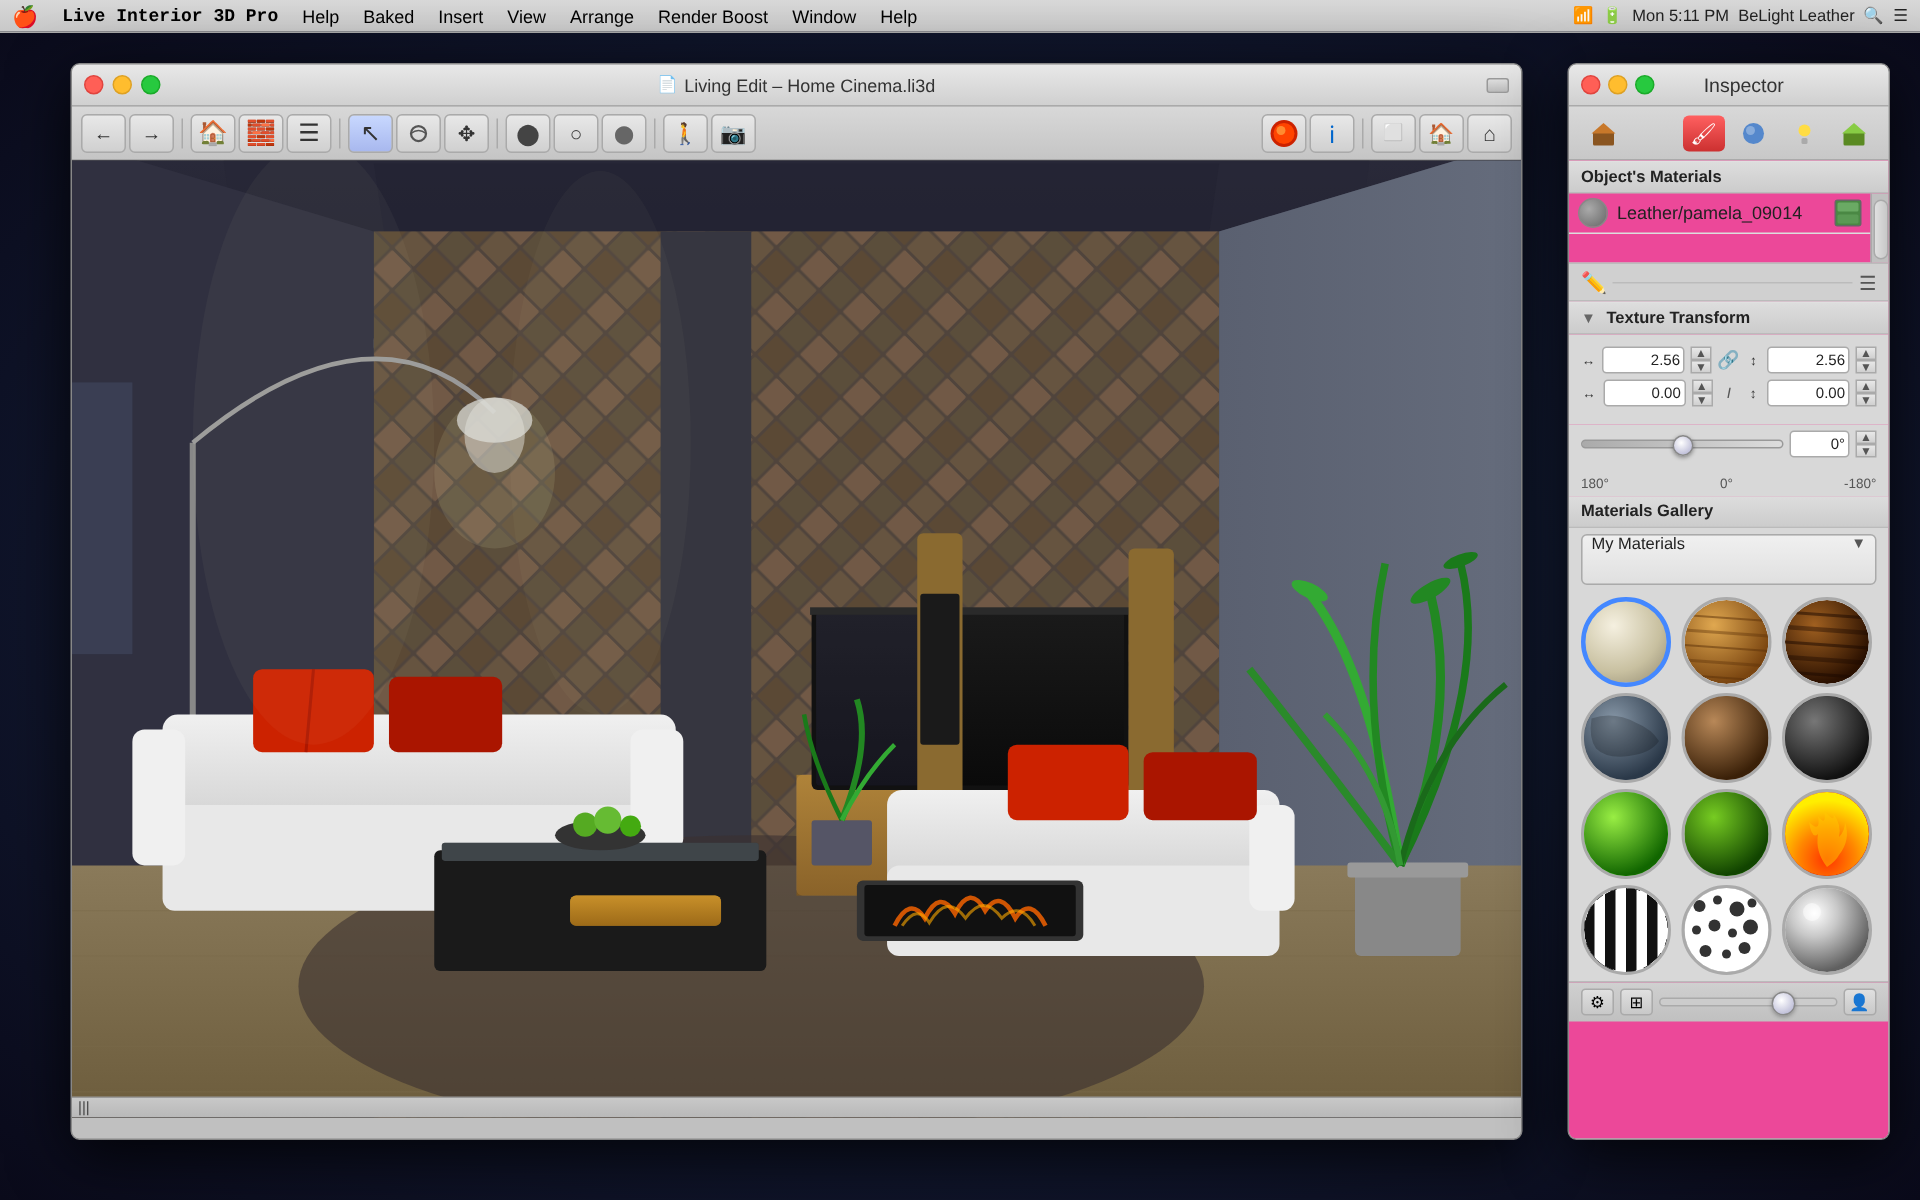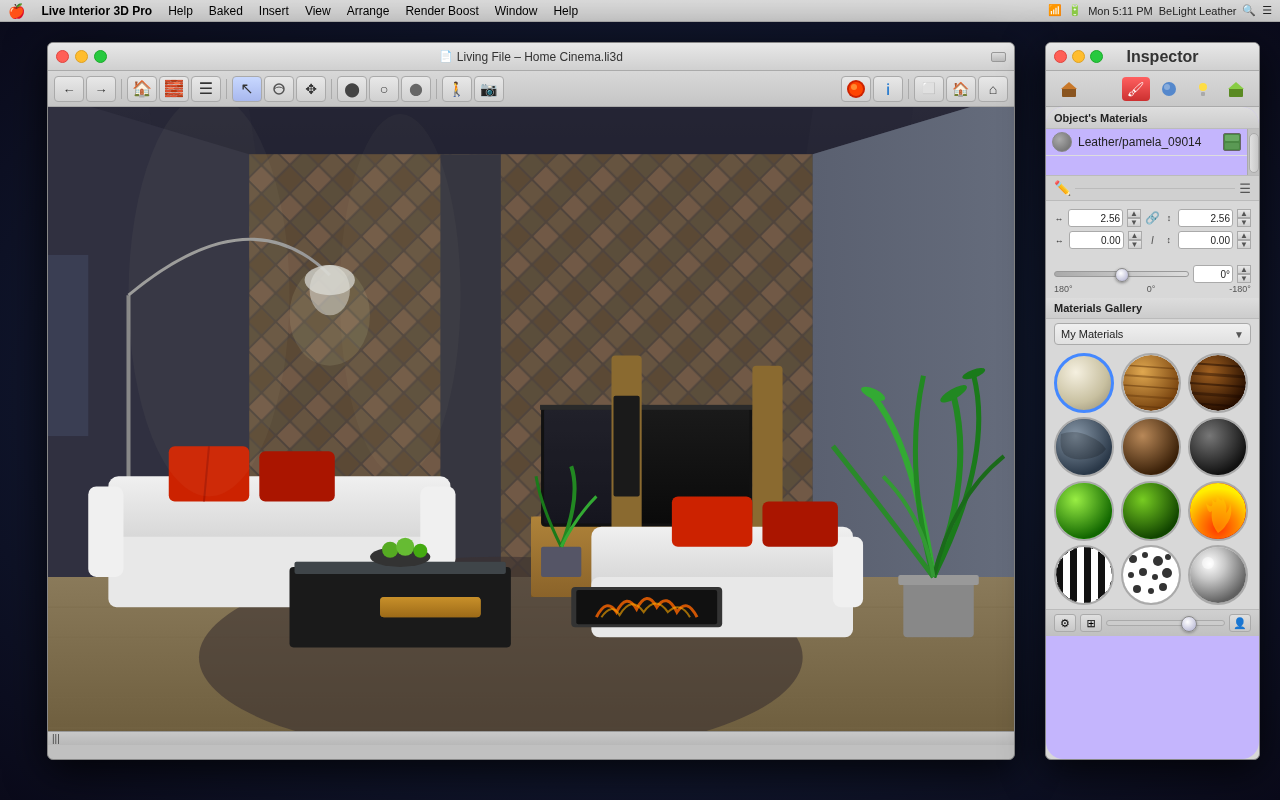--- a/index.html
+++ b/index.html
@@ -31,21 +31,21 @@
     .menu-item {
       padding: 0 8px;
       font-size: 12px;
       color: #000;
       font-weight: 500;
       cursor: default;
       height: 22px;
       display: flex;
       align-items: center;
     }
-    .menu-item.bold { font-weight: 700; }
+    .menu-item.bold { font-weight: 700; font-family: Liberation Mono, monospace; }
     .menu-spacer { flex: 1; }
     .menu-right {
       display: flex;
       align-items: center;
       gap: 6px;
       font-size: 11px;
       color: #222;
     }
 
     
@@ -202,23 +202,23 @@
       position: relative;
     }
     .inspector-traffic-lights {
       display: flex;
       gap: 5px;
     }
     .inspector-title {
       position: absolute;
       left: 50%;
       transform: translateX(-50%);
-      font-size: 16px;
+      font-size: 13px;
       color: #333;
-      font-weight: 700;
+      font-weight: 400;
       padding-left: 20px;
     }
 
     
     .inspector-tabs {
       height: 36px;
       background: linear-gradient(to bottom, #d8d8d8, #c8c8c8);
       display: flex;
       align-items: center;
       justify-content: space-around;
@@ -237,22 +237,21 @@
     }
     .insp-tab.paint-active {
       background: linear-gradient(to bottom, #ff6060, #cc3030);
       color: white;
     }
 
     
     .inspector-content {
       flex: 1;
       overflow-y: auto;
-      background: #c4b5fd;
-      border-radius: 17px;
+      background: #ec4899;
     }
 
     .inspector-section-title {
       padding: 4px 8px;
       font-size: 11px;
       font-weight: 700;
       color: #222;
       background: linear-gradient(to bottom, #ddd, #ccc);
       border-bottom: 1px solid #bbb;
       border-top: 1px solid #e0e0e0;
@@ -381,21 +380,21 @@
       text-align: right;
       padding-right: 2px;
       color: #222;
     }
     .slider-labels {
       display: flex;
       justify-content: space-between;
       font-size: 9px;
       color: #555;
       padding: 0 0;
-      margin-top: 1px;
+      margin-top: 12px;
     }
 
     
     .wand-row {
       display: flex;
       align-items: center;
       padding: 4px 8px;
       gap: 4px;
       background: #d0d0d0;
       border-top: 1px solid #bbb;
@@ -413,26 +412,25 @@
       justify-content: space-between;
       padding: 4px 8px;
       font-size: 11px;
       font-weight: 700;
       color: #222;
       background: linear-gradient(to bottom, #ddd, #ccc);
       border-bottom: 1px solid #bbb;
     }
     .gallery-dropdown {
       margin: 4px 8px;
-      height: 22px;
+      height: 34px;
       background: linear-gradient(to bottom, #f0f0f0, #e0e0e0);
       border: 1px solid #aaa;
       border-radius: 4px;
       display: flex;
-      align-items: center;
       padding: 0 6px;
       font-size: 11px;
       color: #222;
       cursor: pointer;
     }
     .gallery-dropdown-arrow {
       margin-left: auto;
       font-size: 10px;
       color: #555;
     }
@@ -596,21 +594,21 @@
   <div id="main-window">
 
     <div class="window-titlebar">
       <div class="traffic-lights">
         <div class="tl tl-red"></div>
         <div class="tl tl-yellow"></div>
         <div class="tl tl-green"></div>
       </div>
       <div class="window-title">
         <span class="window-title-icon">📄</span>
-        <span>Living File – Home Cinema.li3d</span>
+        <span>Living Edit – Home Cinema.li3d</span>
       </div>
       <div class="window-resize-btn"></div>
     </div>
 
     <div class="window-toolbar">
       <div class="toolbar-btn">←</div>
       <div class="toolbar-btn">→</div>
       <div class="toolbar-sep"></div>
       <div class="toolbar-btn" style="font-size:16px;">🏠</div>
       <div class="toolbar-btn" style="font-size:16px; color:#8B4513;">🧱</div>
@@ -908,20 +906,24 @@
           <div class="insp-scroll-thumb"></div>
         </div>
       </div>
 
       <div class="wand-row">
         <span class="wand-icon">✏️</span>
         <div style="flex:1; height:1px; background:#bbb;"></div>
         <span style="font-size:13px; color:#555;">☰</span>
       </div>
 
+      <div class="inspector-section-title">
+        <span style="font-size:10px; color:#666; margin-right:4px;">▼</span>
+        <span>Texture Transform</span>
+      </div>
 
       <div class="texture-transform">
 
         <div class="tx-row">
           <span class="tx-label" style="font-size:9px; font-weight:bold;">↔</span>
           <input class="tx-input" type="text" value="2.56" style="">
           <div class="tx-stepper">
             <div class="tx-step-btn">▲</div>
             <div class="tx-step-btn">▼</div>
           </div>

